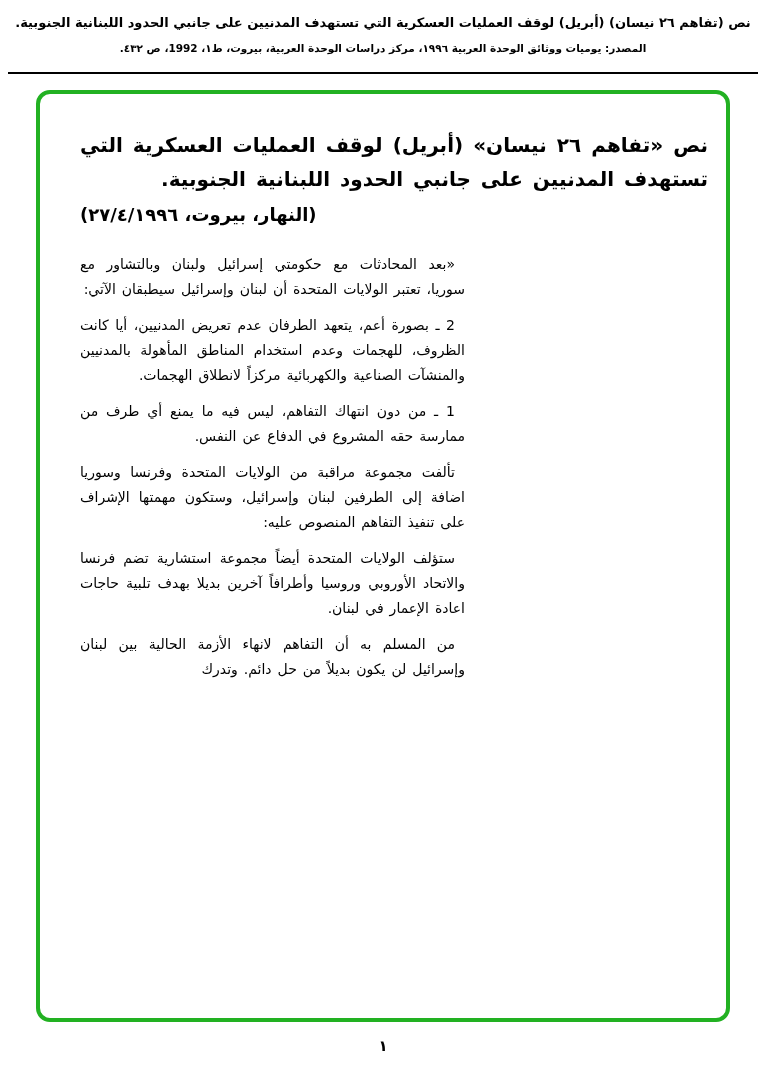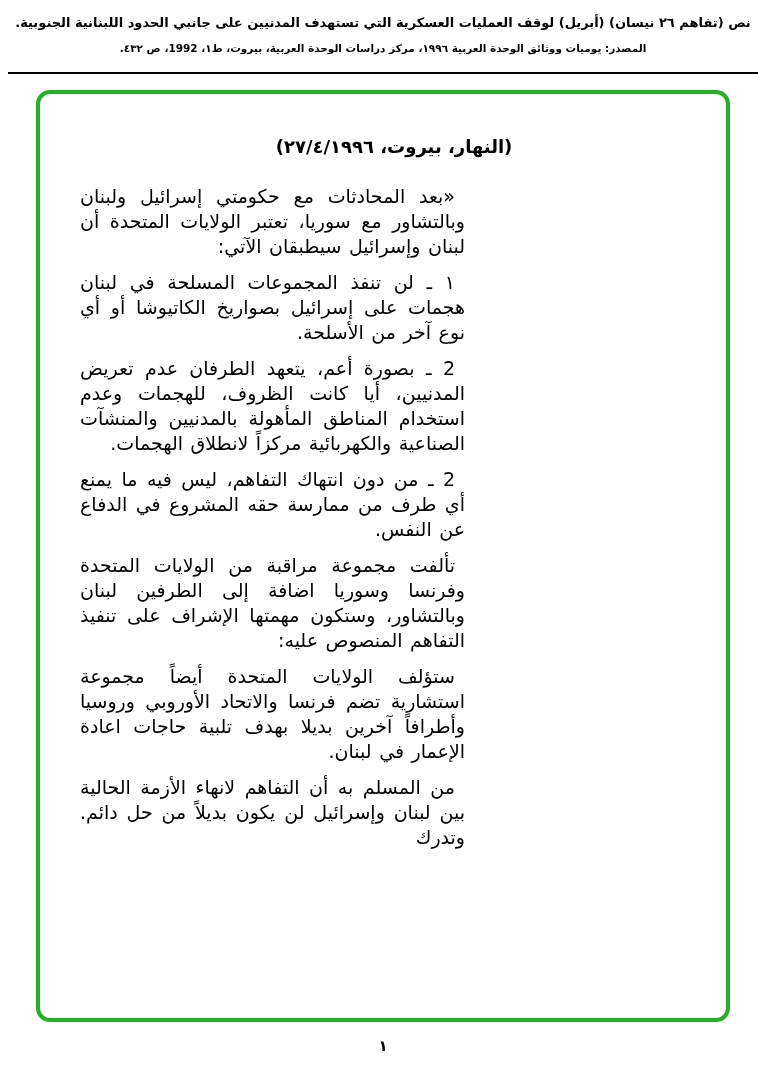--- a/index.html
+++ b/index.html
@@ -51,34 +51,34 @@
     direction: rtl;
     text-align: justify;
     text-align-last: right;
     font-weight: bold;
     font-size: 20px;
     line-height: 34px;
     word-spacing: 3px;
   }
   .doc-byline {
     direction: rtl;
-    text-align: center;
+    text-align: left;
     font-weight: bold;
     font-size: 18px;
     line-height: 30px;
     margin-top: 4px;
   }
   .doc-body {
     direction: rtl;
     margin-top: 22px;
     margin-right: 72px;
     width: 385px;
   }
   .doc-body p {
-    font-size: 19px;
+    font-size: 14px;
     line-height: 25px;
     text-align: justify;
     text-align-last: right;
     text-indent: 10px;
     margin-bottom: 11px;
     word-spacing: 1.5px;
   }
   .page-footer {
     text-align: center;
     margin-top: 14px;
@@ -96,28 +96,28 @@
 <div class="page">
 
   <header class="top-header">
     <div class="header-title">نص (تفاهم ٢٦ نيسان) (أبريل) لوقف العمليات العسكرية التي تستهدف المدنيين على جانبي الحدود اللبنانية الجنوبية.</div>
     <div class="header-source">المصدر: يوميات ووثائق الوحدة العربية ١٩٩٦، مركز دراسات الوحدة العربية، بيروت، ط١، 1992، ص ٤٣٢.</div>
   </header>
 
   <hr class="header-rule">
 
   <section class="doc-frame">
+    <div class="doc-title">نص «تفاهم ٢٦ نيسان» (أبريل) لوقف العمليات العسكرية التي تستهدف المدنيين على جانبي الحدود اللبنانية الجنوبية.</div>
     <div class="doc-byline">(النهار، بيروت، ٢٧/٤/١٩٩٦)</div>
 
     <div class="doc-body">
       <p>«بعد المحادثات مع حكومتي إسرائيل ولبنان وبالتشاور مع سوريا، تعتبر الولايات المتحدة أن لبنان وإسرائيل سيطبقان الآتي:</p>
-      <p>١ ـ لن تنفذ المجموعات المسلحة في لبنان هجمات على إسرائيل بصواريخ الكاتيوشا أو أي نوع آخر من الأسلحة.</p>
       <p>2 ـ بصورة أعم، يتعهد الطرفان عدم تعريض المدنيين، أيا كانت الظروف، للهجمات وعدم استخدام المناطق المأهولة بالمدنيين والمنشآت الصناعية والكهربائية مركزاً لانطلاق الهجمات.</p>
-      <p>2 ـ من دون انتهاك التفاهم، ليس فيه ما يمنع أي طرف من ممارسة حقه المشروع في الدفاع عن النفس.</p>
-      <p>تألفت مجموعة مراقبة من الولايات المتحدة وفرنسا وسوريا اضافة إلى الطرفين لبنان وبالتشاور، وستكون مهمتها الإشراف على تنفيذ التفاهم المنصوص عليه:</p>
+      <p>1 ـ من دون انتهاك التفاهم، ليس فيه ما يمنع أي طرف من ممارسة حقه المشروع في الدفاع عن النفس.</p>
+      <p>تألفت مجموعة مراقبة من الولايات المتحدة وفرنسا وسوريا اضافة إلى الطرفين لبنان وإسرائيل، وستكون مهمتها الإشراف على تنفيذ التفاهم المنصوص عليه:</p>
       <p>ستؤلف الولايات المتحدة أيضاً مجموعة استشارية تضم فرنسا والاتحاد الأوروبي وروسيا وأطرافاً آخرين بديلا بهدف تلبية حاجات اعادة الإعمار في لبنان.</p>
       <p>من المسلم به أن التفاهم لانهاء الأزمة الحالية بين لبنان وإسرائيل لن يكون بديلاً من حل دائم. وتدرك</p>
     </div>
   </section>
 
   <footer class="page-footer">
     <span class="page-number">١</span>
   </footer>
 
 </div>

